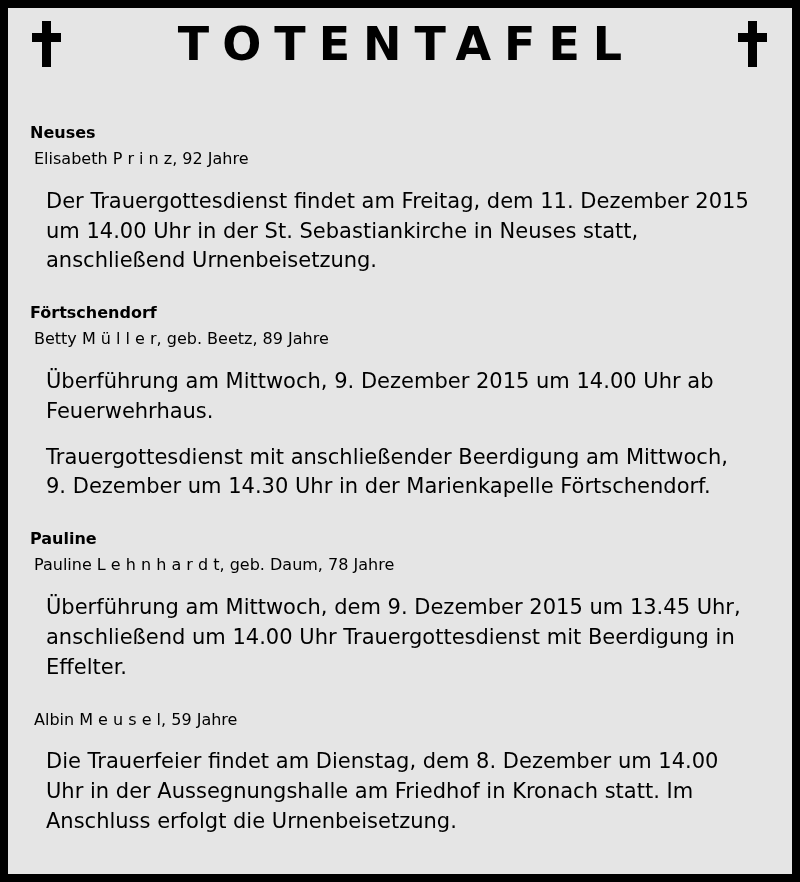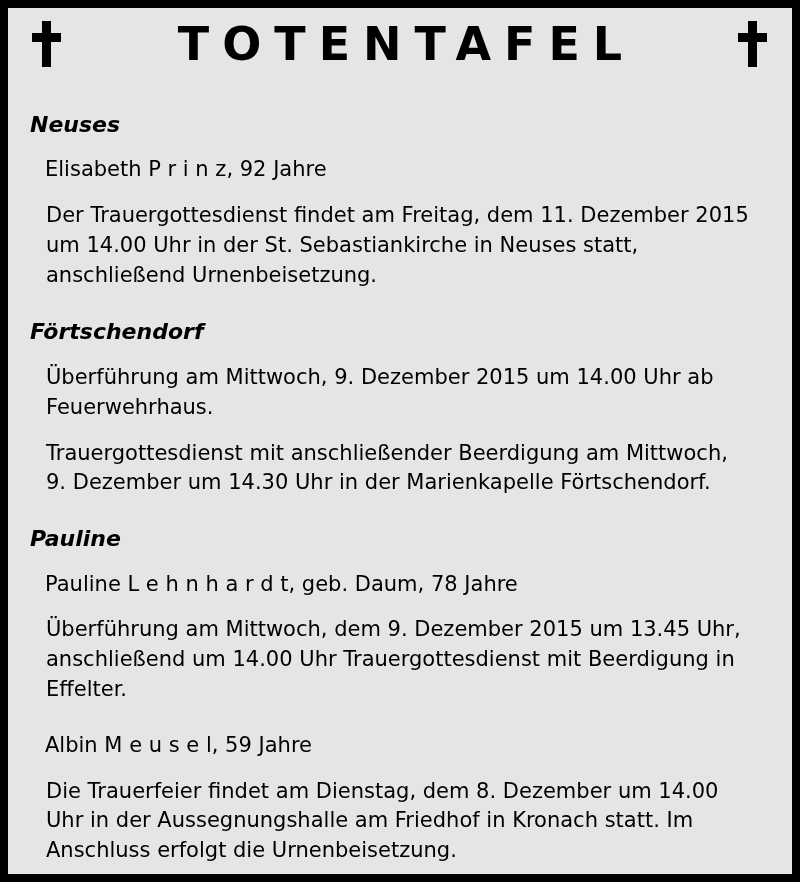--- a/index.html
+++ b/index.html
@@ -79,34 +79,33 @@
   }
 
   .entry {
     margin-bottom: 26px;
   }
   .entry:last-child {
     margin-bottom: 0;
   }
 
   .entry-place {
-    font-size: 22px;
+    font-size: 16px;
     font-weight: 700;
     color: #000000;
     line-height: 1.38;
-    margin: 4px 0 1px 0;
-    font-style: italic;
+    margin: 16px 0 1px 0;
   }
 
   .entry-person {
-    font-size: 21px;
+    font-size: 16px;
     font-weight: 400;
     color: #000000;
     line-height: 1.42;
-    margin: 15px;
+    margin: 4px;
   }
 
   .entry-line {
     font-size: 21px;
     font-weight: 400;
     color: #000000;
     line-height: 1.42;
     margin: 16px;
   }
 </style>
@@ -124,20 +123,21 @@
   <div class="entries">
 
     <div class="entry">
       <p class="entry-place">Neuses</p>
       <p class="entry-person">Elisabeth P r i n z, 92 Jahre</p>
       <p class="entry-line">Der Trauergottesdienst findet am Freitag, dem 11. Dezember 2015 um 14.00 Uhr in der St. Sebastiankirche in Neuses statt, anschließend Urnenbeisetzung.</p>
     </div>
 
     <div class="entry">
       <p class="entry-place">Förtschendorf</p>
+      <p class="entry-person">Betty M ü l l e r, geb. Beetz, 89 Jahre</p>
       <p class="entry-line">Überführung am Mittwoch, 9. Dezember 2015 um 14.00 Uhr ab Feuerwehrhaus.</p>
       <p class="entry-line">Trauergottesdienst mit anschließender Beerdigung am Mittwoch, 9. Dezember um 14.30 Uhr in der Marienkapelle Förtschendorf.</p>
     </div>
 
     <div class="entry">
       <p class="entry-place">Pauline</p>
       <p class="entry-person">Pauline L e h n h a r d t, geb. Daum, 78 Jahre</p>
       <p class="entry-line">Überführung am Mittwoch, dem 9. Dezember 2015 um 13.45 Uhr, anschließend um 14.00 Uhr Trauergottesdienst mit Beerdigung in Effelter.</p>
     </div>
 

